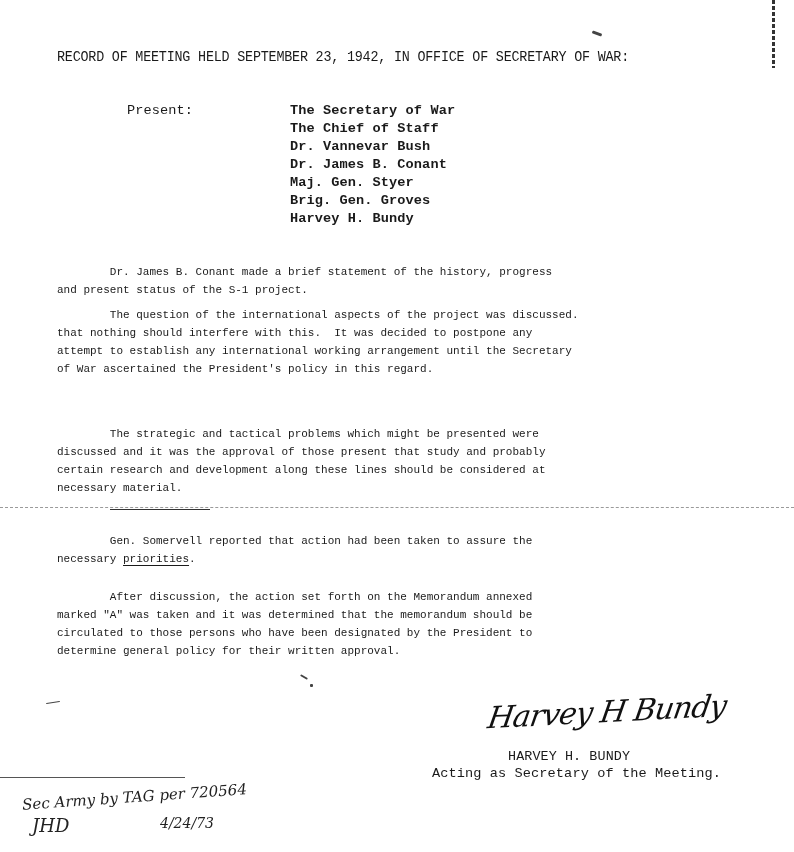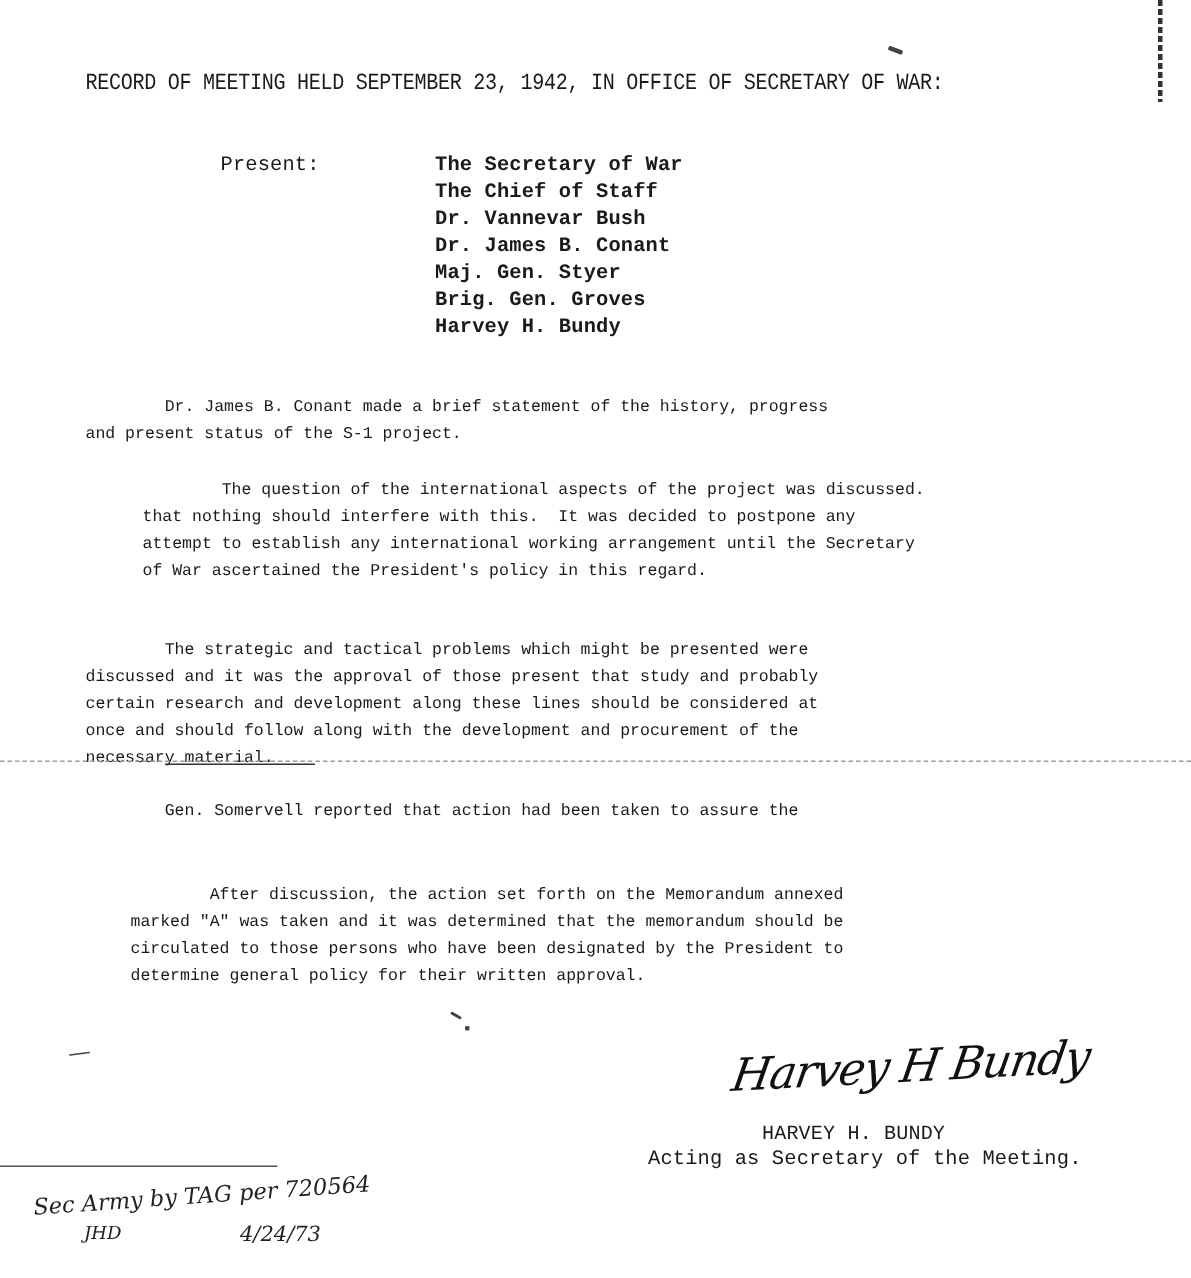--- a/index.html
+++ b/index.html
@@ -3,21 +3,21 @@
 <meta charset="utf-8">
 <style>
   html, body { margin: 0; padding: 0; background: #ffffff; }
   body {
     width: 794px; height: 852px; position: relative; overflow: hidden;
     font-family: "Liberation Mono", "DejaVu Sans Mono", monospace;
     color: #1a1a1a;
   }
   .line { position: absolute; white-space: pre; font-size: 13.6px; line-height: 18px; letter-spacing: 0.1px; }
   .title { left: 57px; top: 47px; font-size: 13.4px; letter-spacing: -0.2px; transform: scaleY(1.15); transform-origin: left top; }
-  .present-label { left: 127px; top: 102px; margin-left: 20px; }
+  .present-label { left: 127px; top: 102px; }
   .attendees { position: absolute; left: 290px; top: 102px; font-weight: bold; }
   .attendees .line { position: static; display: block; }
   .para { position: absolute; left: 57px; font-size: 11px; line-height: 18px; }
   .para .l { display: block; white-space: pre; }
   .u { text-decoration: underline; text-underline-offset: 3px; }
   .rule { position: absolute; height: 0; border-top: 1px dashed #9a9a9a; }
   .strike { position: absolute; height: 1px; background: #333; }
   .sig-script {
     position: absolute; left: 488px; top: 694px; font-family: "DejaVu Serif", serif;
     font-style: italic; font-size: 30px; color: #111; transform: rotate(-3deg) skewX(-12deg);
@@ -53,54 +53,54 @@
     <span class="line">Maj. Gen. Styer</span>
     <span class="line">Brig. Gen. Groves</span>
     <span class="line">Harvey H. Bundy</span>
   </div>
 
   <div class="para" style="top:263px;">
     <span class="l">        Dr. James B. Conant made a brief statement of the history, progress</span>
     <span class="l">and present status of the S-1 project.</span>
   </div>
 
-  <div class="para" style="top:318px;margin-left:38px;">
+  <div class="para" style="top:306px;">
     <span class="l">        The question of the international aspects of the project was discussed.</span>
     <span class="l">that nothing should interfere with this.  It was decided to postpone any</span>
     <span class="l">attempt to establish any international working arrangement until the Secretary</span>
     <span class="l">of War ascertained the President's policy in this regard.</span>
   </div>
 
   <div class="para" style="top:425px;">
     <span class="l">        The strategic and tactical problems which might be presented were</span>
     <span class="l">discussed and it was the approval of those present that study and probably</span>
     <span class="l">certain research and development along these lines should be considered at</span>
-    <span class="l">once and should follow along with the development and procurement of the</span>
     <span class="l">necessary material.</span>
   </div>
   <div class="strike" style="left:110px;top:509px;width:100px;"></div>
   <div class="rule" style="left:0;top:507px;width:794px;"></div>
 
   <div class="para" style="top:532px;">
     <span class="l">        Gen. Somervell reported that action had been taken to assure the</span>
+    <span class="l"><span>necessary </span><span class="u">priorities</span><span>.</span></span>
   </div>
 
-  <div class="para" style="top:588px;margin-left:30px;">
+  <div class="para" style="top:588px;">
     <span class="l">        After discussion, the action set forth on the Memorandum annexed</span>
     <span class="l">marked "A" was taken and it was determined that the memorandum should be</span>
     <span class="l">circulated to those persons who have been designated by the President to</span>
     <span class="l">determine general policy for their written approval.</span>
   </div>
 
   <div class="speck" style="left:300px;top:676px;width:8px;height:2px;transform:rotate(30deg);"></div>
   <div class="speck" style="left:310px;top:684px;width:3px;height:3px;"></div>
   <div class="speck" style="left:46px;top:702px;width:14px;height:1px;transform:rotate(-8deg);"></div>
 
   <div class="sig-script">Harvey H Bundy</div>
   <div class="line sig-name" style="position:absolute;">HARVEY H. BUNDY</div>
   <div class="line sig-title" style="position:absolute;">Acting as Secretary of the Meeting.</div>
 
   <div class="strike" style="left:0;top:777px;width:185px;background:#555;"></div>
   <div class="hand" style="left:22px;top:788px;transform:rotate(-4deg);">Sec Army by TAG per 720564</div>
-  <div class="hand" style="left:56px;top:815px;font-size:12px;">JHD</div>
+  <div class="hand" style="left:32px;top:815px;font-size:18px;">JHD</div>
   <div class="hand" style="left:160px;top:815px;font-size:14px;">4/24/73</div>
 
 </div>
 
 </body></html>

